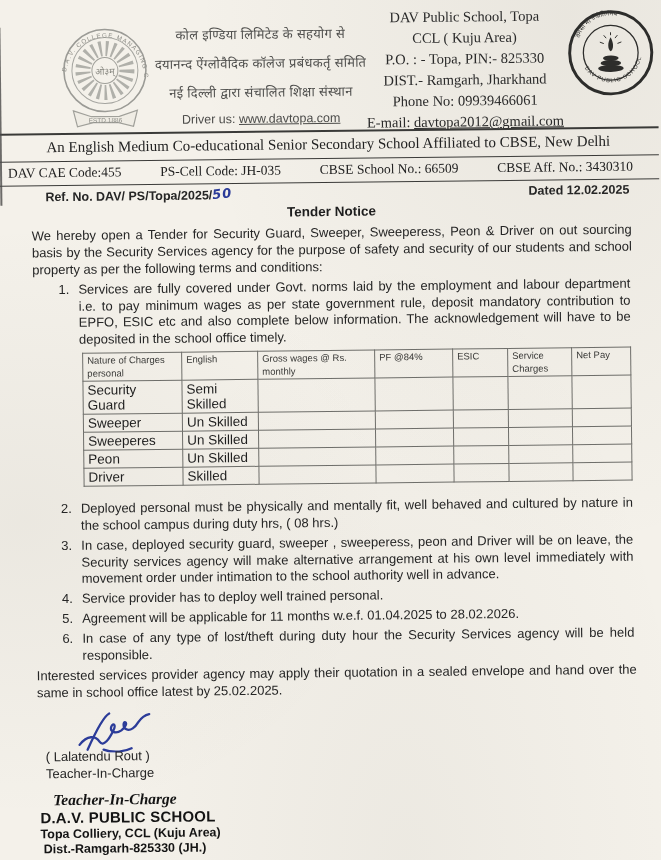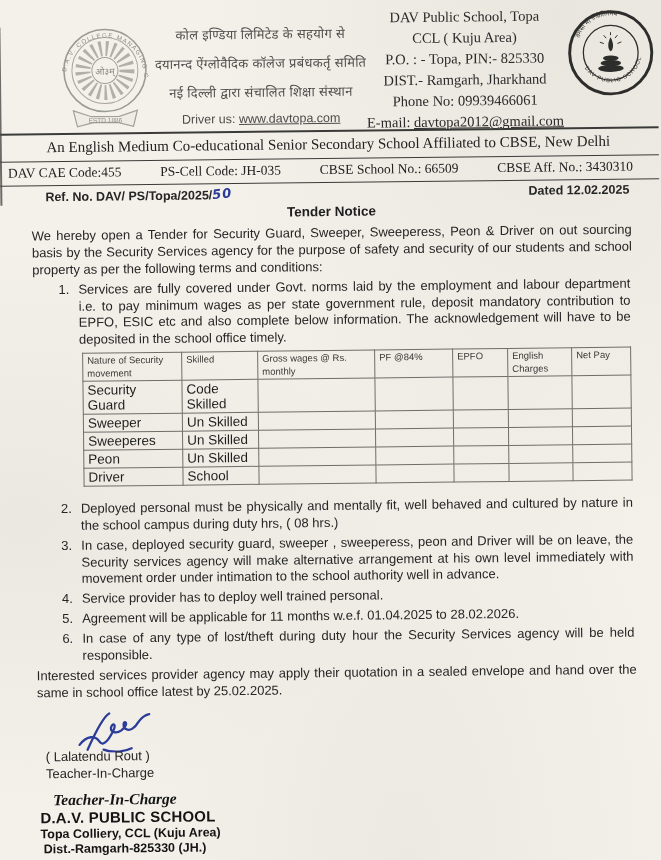--- a/index.html
+++ b/index.html
@@ -178,31 +178,31 @@
             <col class="c1">
             <col class="c2">
             <col class="c3">
             <col class="c4">
             <col class="c5">
             <col class="c6">
             <col class="c7">
           </colgroup>
         <tbody>
             <tr>
-          <th>Nature of Security movement</th>
-          <th>Skilled</th>
+          <th>Nature of Charges personal</th>
+          <th>English</th>
           <th>Gross wages @ Rs. monthly</th>
           <th>PF @84%</th>
-          <th>EPFO</th>
-          <th>English Charges</th>
+          <th>ESIC</th>
+          <th>Service Charges</th>
           <th>Net Pay</th>
         </tr>
         <tr>
           <td>Security Guard</td>
-              <td>Code Skilled</td>
+              <td>Semi Skilled</td>
           <td></td>
               <td></td>
           <td></td>
               <td></td>
           <td></td>
         </tr>
         <tr>
           <td>Sweeper</td>
               <td>Un Skilled</td>
           <td></td>
@@ -224,21 +224,21 @@
           <td>Peon</td>
               <td>Un Skilled</td>
           <td></td>
               <td></td>
           <td></td>
               <td></td>
           <td></td>
         </tr>
         <tr>
           <td>Driver</td>
-              <td>School</td>
+              <td>Skilled</td>
           <td></td>
               <td></td>
           <td></td>
               <td></td>
           <td></td>
         </tr>
       </tbody>
         </table>
 
       <div class="term">

